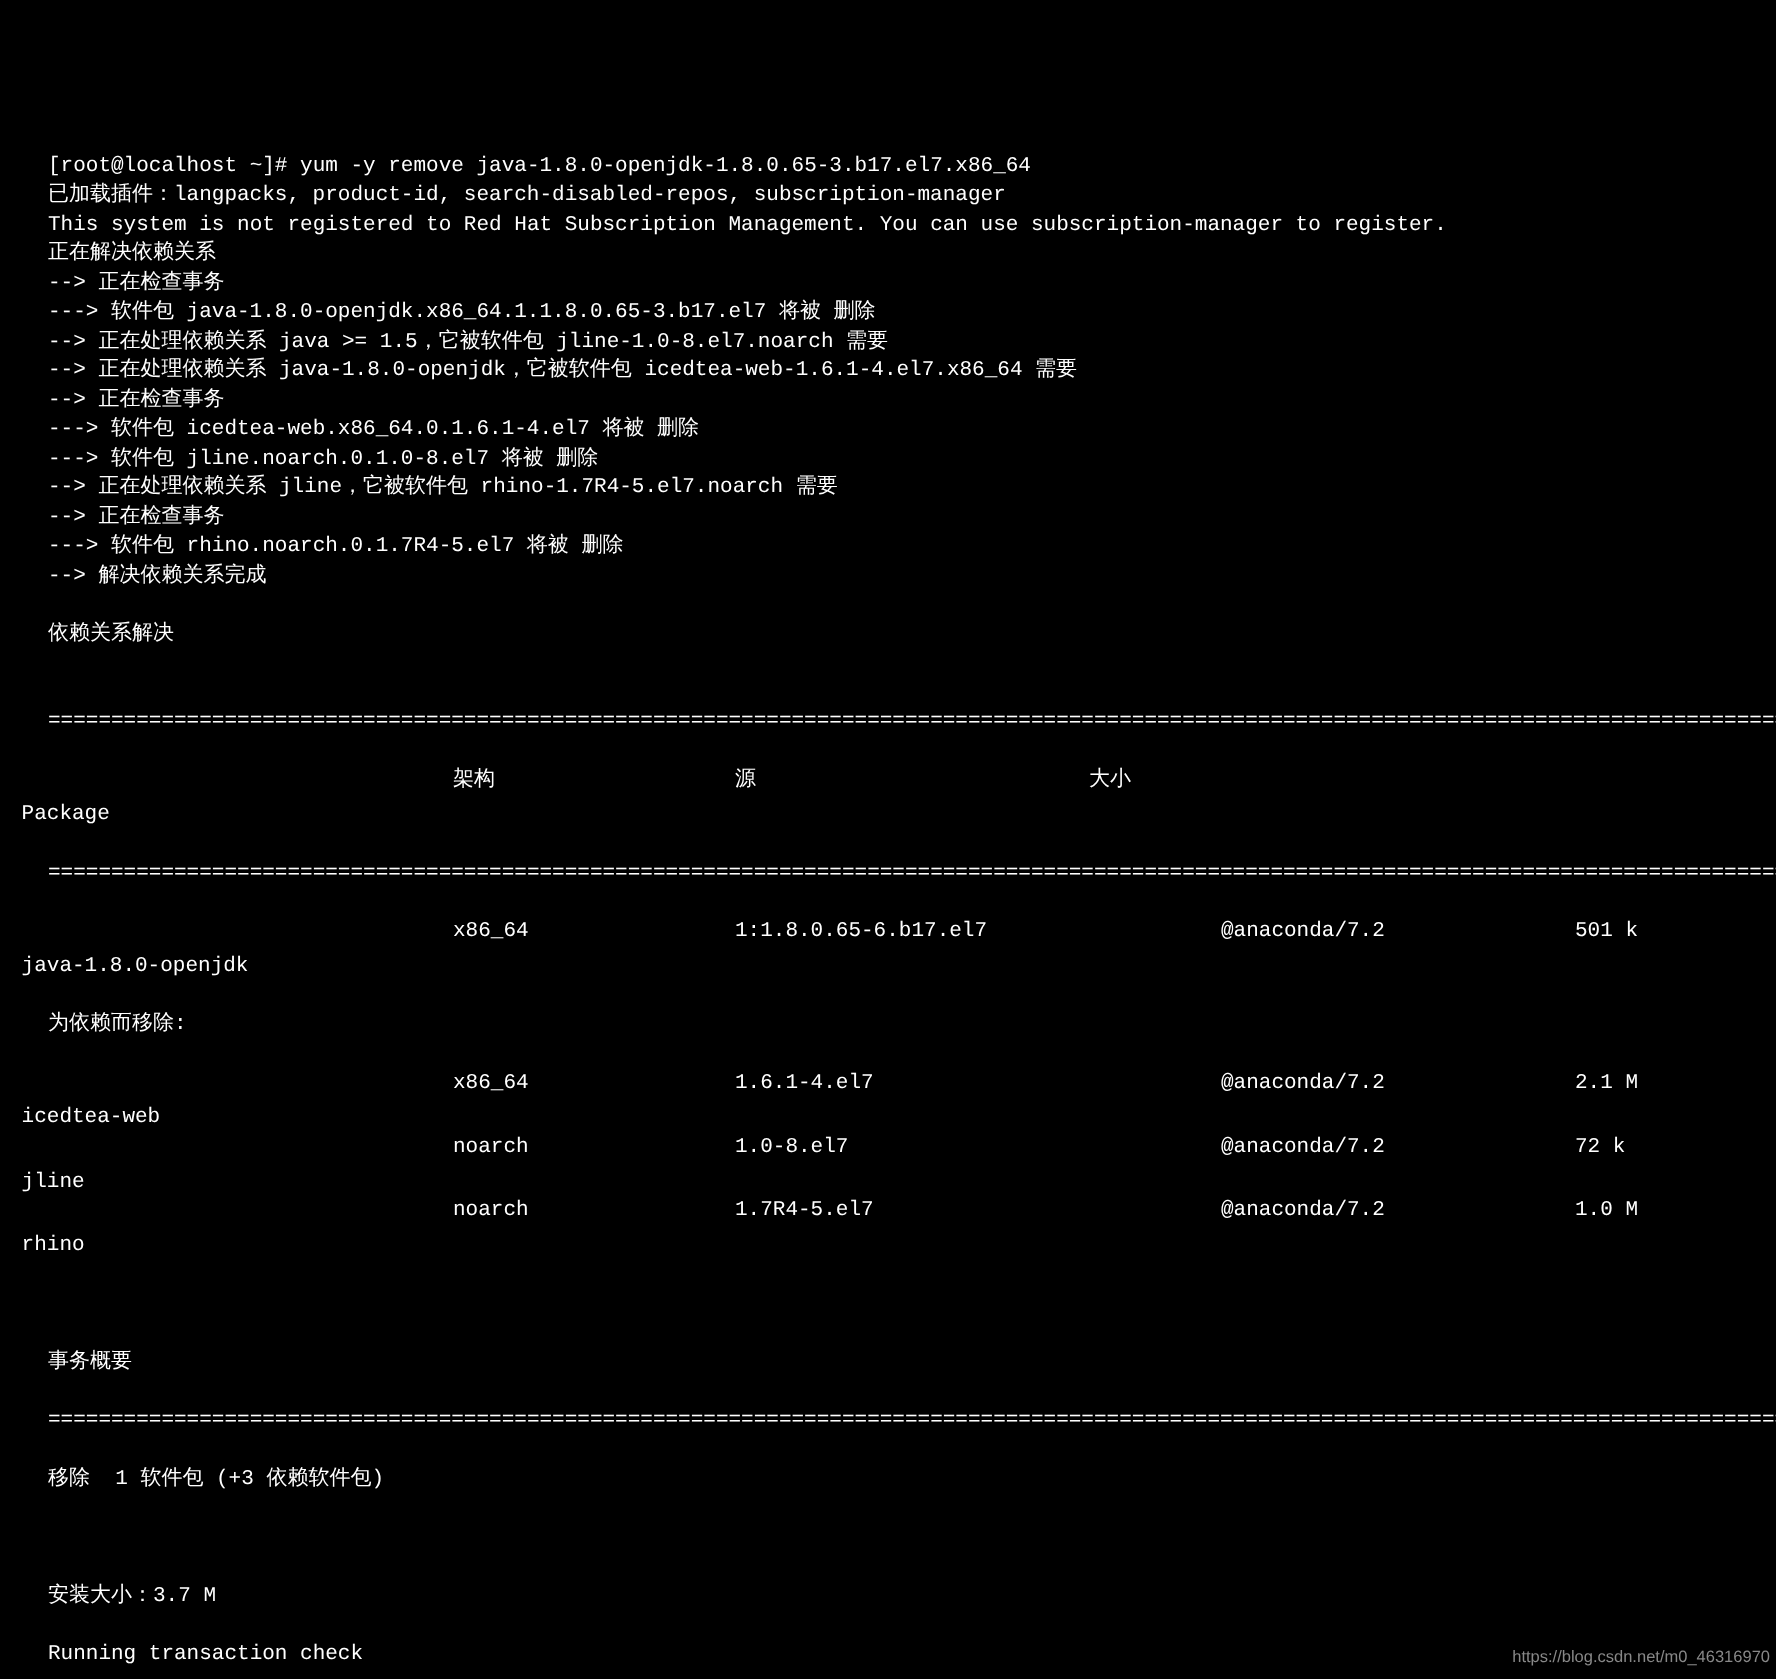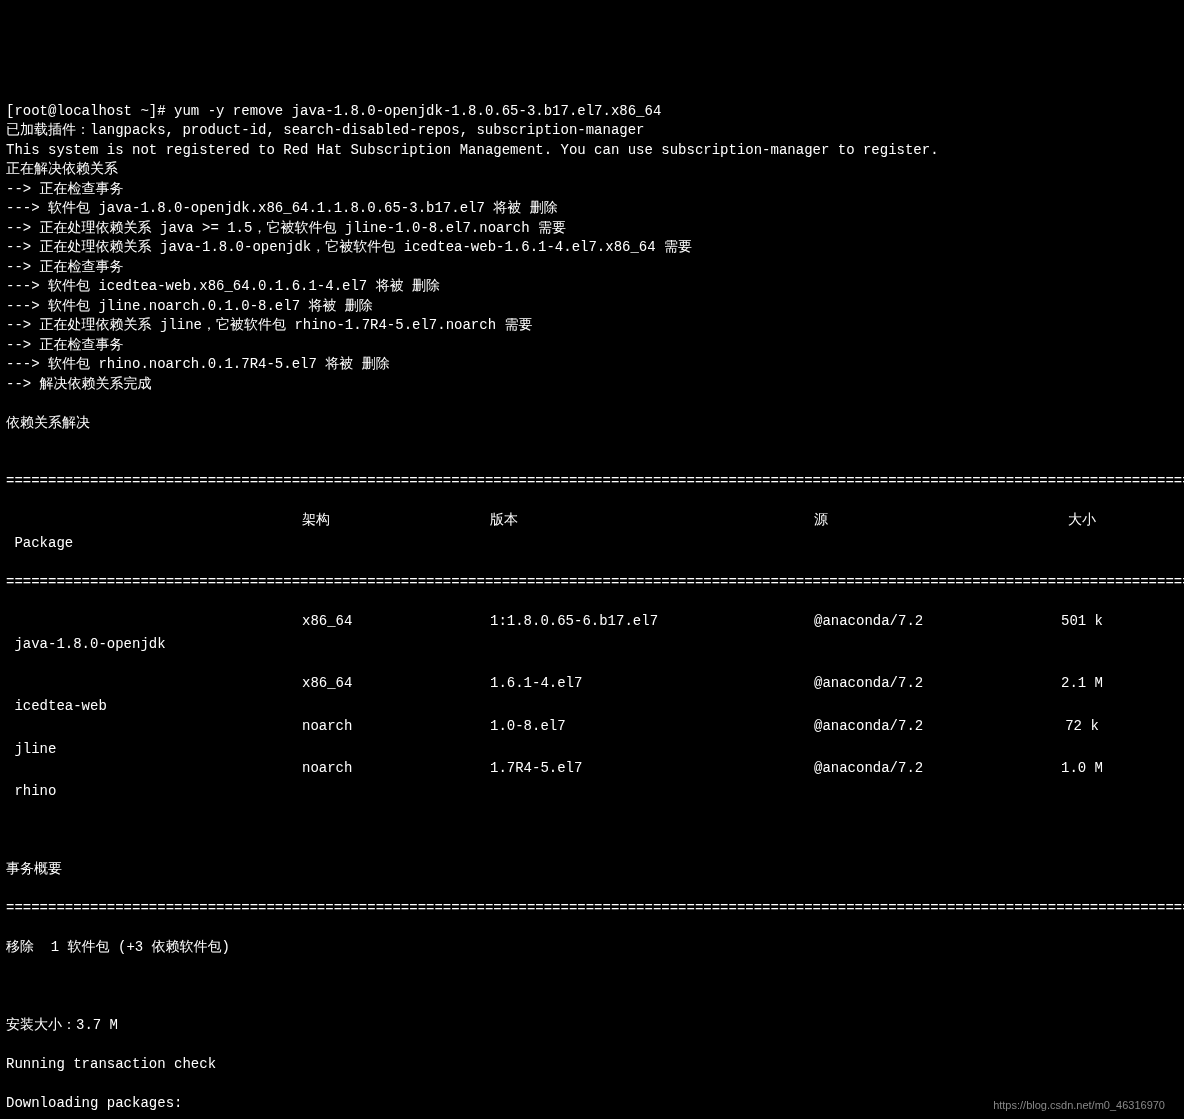--- a/index.html
+++ b/index.html
@@ -7,50 +7,51 @@
       background: #000;
       color: #fff;
       font-family: "Courier New", Consolas, monospace;
       font-size: 14px;
       line-height: 19.5px;
       padding: 4px 6px;
       width: 1184px;
       white-space: pre;
       overflow: hidden;
     }
-    .line { white-space: pre; }
+    .line { white-space: pre; margin-left: 26px; }
     .watermark {
       position: fixed;
       bottom: 4px;
-      right: 19px;
+      right: 4px;
       color: #888;
       font-size: 11px;
       font-family: Arial, sans-serif;
       white-space: nowrap;
       margin-top: 41px;
     }
     .table-row { display: flex; }
     .col-pkg { width: 296px; margin-top: 23px; }
     .col-arch { width: 188px; }
     .col-ver { width: 324px; }
     .col-repo { width: 236px; }
-    .col-size { width: 64px; text-align: center; }
+    .col-size { width: 64px; text-align: left; }
   </style>
 </head>
 <body>
 
 
 
 <div>
 <span class="line"><span>[root@localhost ~]# </span><span>yum -y remove java-1.8.0-openjdk-1.8.0.65-3.b17.el7.x86_64</span></span>
 <div id="top-lines"><div class="line">已加载插件：langpacks, product-id, search-disabled-repos, subscription-manager</div><div class="line">This system is not registered to Red Hat Subscription Management. You can use subscription-manager to register.</div><div class="line">正在解决依赖关系</div><div class="line">--&gt; 正在检查事务</div><div class="line">---&gt; 软件包 java-1.8.0-openjdk.x86_64.1.1.8.0.65-3.b17.el7 将被 删除</div><div class="line">--&gt; 正在处理依赖关系 java &gt;= 1.5，它被软件包 jline-1.0-8.el7.noarch 需要</div><div class="line">--&gt; 正在处理依赖关系 java-1.8.0-openjdk，它被软件包 icedtea-web-1.6.1-4.el7.x86_64 需要</div><div class="line">--&gt; 正在检查事务</div><div class="line">---&gt; 软件包 icedtea-web.x86_64.0.1.6.1-4.el7 将被 删除</div><div class="line">---&gt; 软件包 jline.noarch.0.1.0-8.el7 将被 删除</div><div class="line">--&gt; 正在处理依赖关系 jline，它被软件包 rhino-1.7R4-5.el7.noarch 需要</div><div class="line">--&gt; 正在检查事务</div><div class="line">---&gt; 软件包 rhino.noarch.0.1.7R4-5.el7 将被 删除</div><div class="line">--&gt; 解决依赖关系完成</div><div class="line"> </div><div class="line">依赖关系解决</div><div class="line"> </div></div>
 <div class="line">================================================================================================================================================</div>
-<div class="table-row"><span class="col-pkg"> Package</span><span class="col-arch">架构</span><span class="col-ver">版本</span><span class="col-repo">源</span><span class="col-size">大小</span></div>
+<div class="table-row"><span class="col-pkg"> Package</span><span class="col-arch">架构</span><span class="col-repo">源</span><span class="col-size">大小</span></div>
 <div class="line">================================================================================================================================================</div>
 <div id="removing-rows"><div class="table-row"><span class="col-pkg"> java-1.8.0-openjdk</span><span class="col-arch">x86_64</span><span class="col-ver">1:1.8.0.65-6.b17.el7</span><span class="col-repo">@anaconda/7.2</span><span class="col-size">501 k</span></div></div>
+<div class="line">为依赖而移除:</div>
 <div id="dep-rows"><div class="table-row"><span class="col-pkg"> icedtea-web</span><span class="col-arch">x86_64</span><span class="col-ver">1.6.1-4.el7</span><span class="col-repo">@anaconda/7.2</span><span class="col-size">2.1 M</span></div><div class="table-row"><span class="col-pkg"> jline</span><span class="col-arch">noarch</span><span class="col-ver">1.0-8.el7</span><span class="col-repo">@anaconda/7.2</span><span class="col-size">72 k</span></div><div class="table-row"><span class="col-pkg"> rhino</span><span class="col-arch">noarch</span><span class="col-ver">1.7R4-5.el7</span><span class="col-repo">@anaconda/7.2</span><span class="col-size">1.0 M</span></div></div>
 <div class="line"> </div>
 <div class="line">事务概要</div>
 <div class="line">================================================================================================================================================</div>
 <div class="line">移除  1 软件包 (+3 依赖软件包)</div>
 <div class="line"> </div>
 <div class="line">安装大小：3.7 M</div>
 <div class="line">Running transaction check</div>
 <div class="line">Downloading packages:</div>
 

